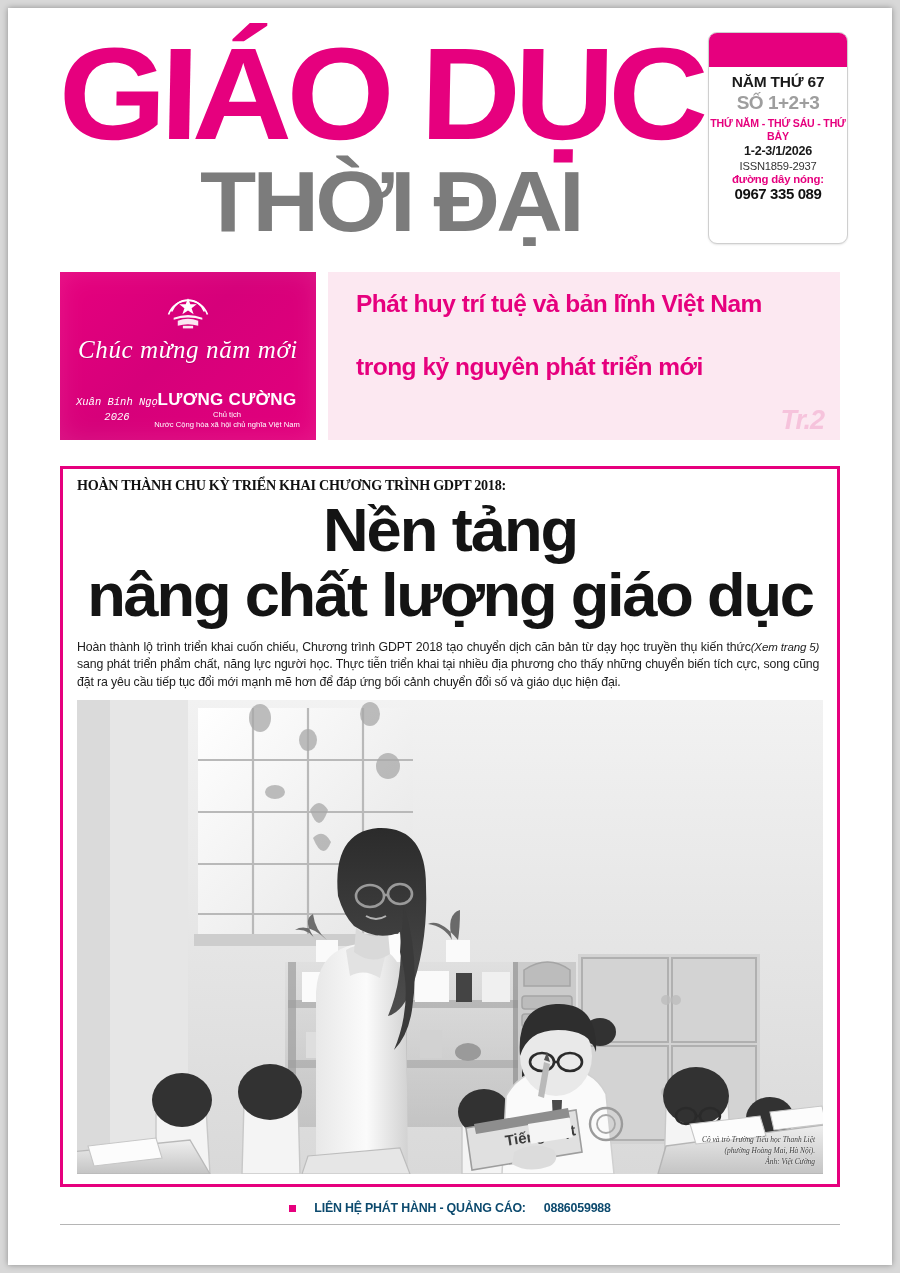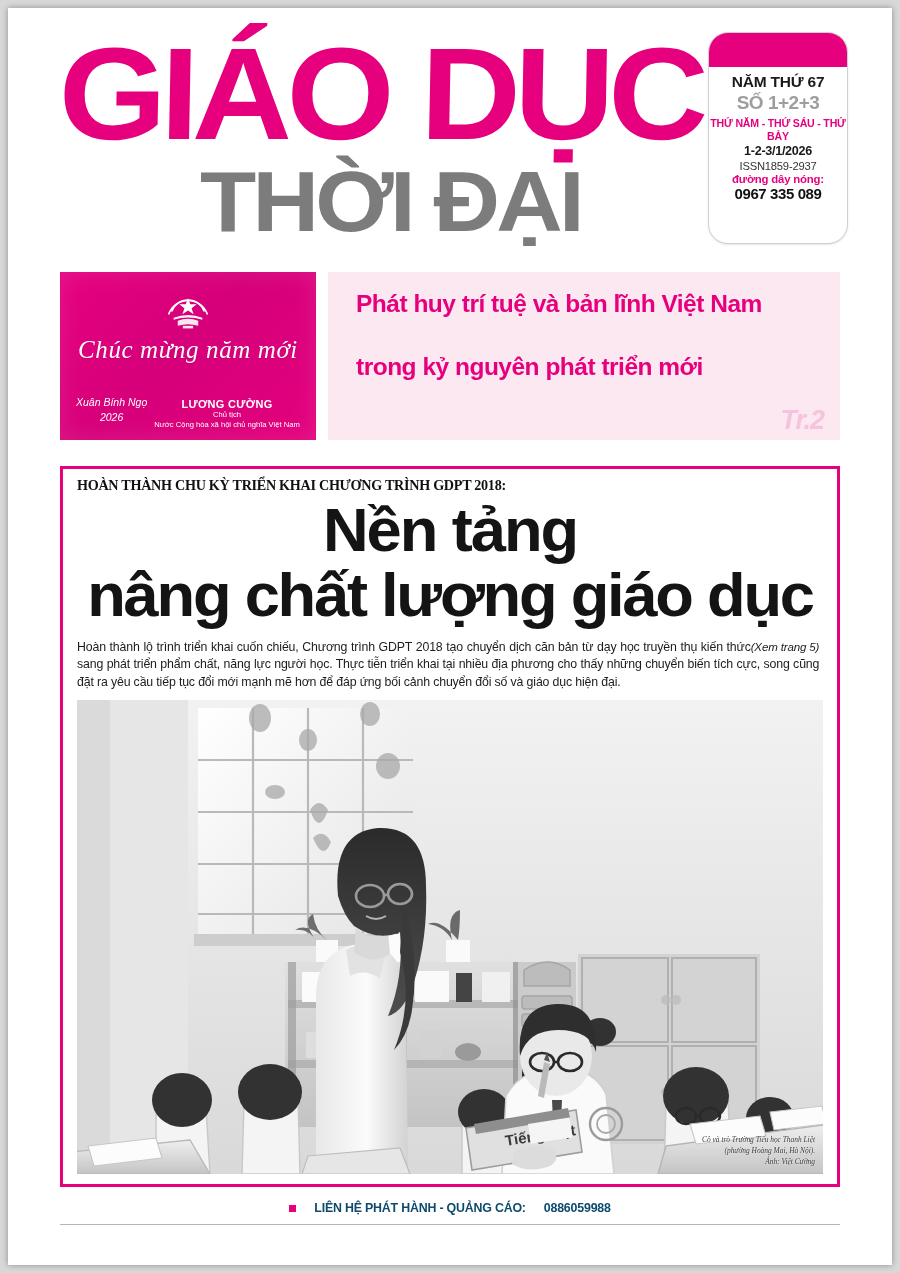--- a/index.html
+++ b/index.html
@@ -53,21 +53,21 @@
     white-space:nowrap;
     z-index:2;
   }
 
   
   .infobox {
     position:absolute; right:44px; top:24px;
     width:140px; height:212px;
     background:#fff;
     border:1px solid #cfcfcf;
-    border-radius:20px;
+    border-radius:9px;
     overflow:hidden;
     text-align:center;
     box-shadow:0 1px 2px rgba(0,0,0,.10);
   }
   .infobox-bar { height:34px; background:#e6007e; }
   .ib-year {
     margin-top:6px; font-size:15.5px; font-weight:bold; color:#1a1a1a;
     letter-spacing:-.2px;
   }
   .ib-issue {
@@ -129,28 +129,28 @@
   }
   .card-greet {
     position:absolute; left:50%; top:64px; transform:translateX(-50%);
     font-family:"Liberation Serif", serif; font-style:italic;
     font-size:25px; color:#ffffff; white-space:nowrap;
     letter-spacing:.6px;
     text-shadow:0 1px 1px rgba(0,0,0,.15);
   }
   .card-left {
     position:absolute; left:16px; bottom:14px;
-    font-family:Liberation Sans, sans-serif; font-style:italic;
+    font-family:Liberation Mono, monospace; font-style:italic;
     font-size:10.5px; color:#ffffff; line-height:1.5; text-align:center;
   }
   .card-right {
     position:absolute; right:14px; bottom:10px; width:150px;
     text-align:center; color:#fff;
   }
-  .cr-name { font-size:11px; font-weight:bold; letter-spacing:.3px; }
+  .cr-name { font-size:17px; font-weight:bold; letter-spacing:.3px; }
   .cr-role { font-size:7.6px; margin-top:0; }
   .cr-org  { font-size:7.6px; margin-top:1px; line-height:1.3; }
 
   
   .banner {
     flex:1; background:#fce8f1; position:relative; overflow:hidden;
     padding:16px 16px 0 28px;
   }
   .banner h2 {
     font-size:24.5px; line-height:1.28; color:#e6007e;

